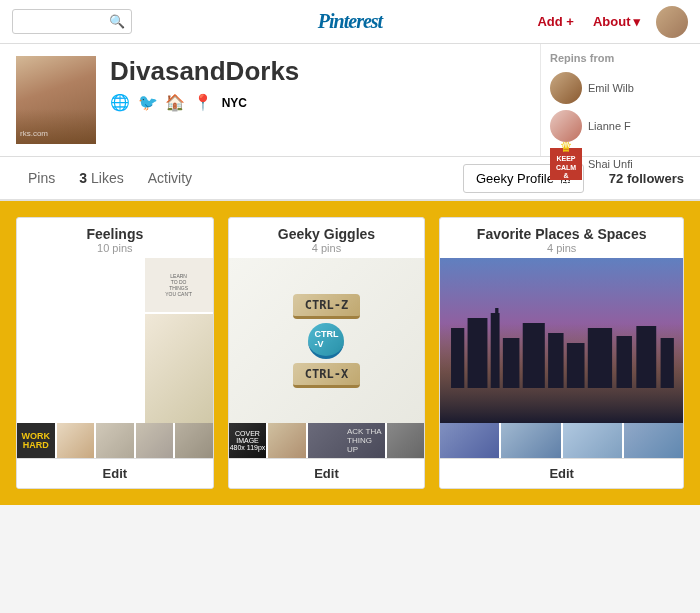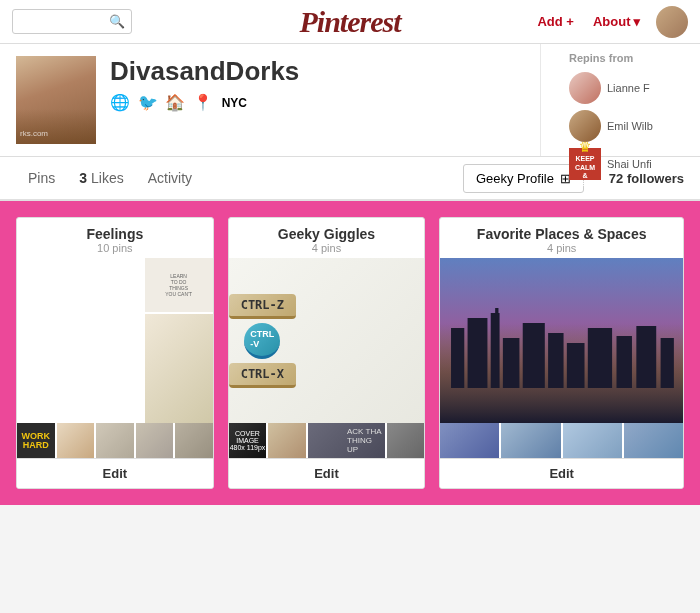--- a/index.html
+++ b/index.html
@@ -35,22 +35,22 @@
       border: none;
       cursor: pointer;
       color: #999;
       font-size: 13px;
     }
     .logo {
       position: absolute;
       left: 50%;
       transform: translateX(-50%);
       font-family: Georgia, serif;
-      font-size: 30px;
-      color: #7f1d1d;
+      font-size: 20px;
+      color: #0369a1;
       font-style: italic;
       font-weight: bold;
       letter-spacing: -1px;
     }
     .header-right {
       margin-left: auto;
       display: flex;
       align-items: center;
       gap: 16px;
     }
@@ -139,21 +139,21 @@
 
     
     .repins-panel {
       position: absolute;
       right: 0;
       top: 0;
       width: 160px;
       height: 100%;
       background: #fff;
       border-left: 1px solid #e8e8e8;
-      padding: 8px 28px;
+      padding: 8px 9px;
     }
     .repins-title {
       font-size: 11px;
       color: #999;
       font-weight: bold;
       margin-bottom: 8px;
       text-transform: none;
     }
     .repin-item {
       display: flex;
@@ -216,21 +216,21 @@
     }
     .followers-count {
       margin-left: 25px;
       font-size: 13px;
       color: #555;
     }
     .followers-count span { font-weight: bold; color: #333; }
 
     
     .boards-area {
-      background: #ec4899;
+      background: #eab308;
       padding: 16px;
       display: flex;
       gap: 14px;
     }
     .board-card {
       background: #fff;
       border: 1px solid #ddd;
       border-radius: 3px;
       width: 210px;
       overflow: hidden;
@@ -316,20 +316,21 @@
     .board-bottom-cell-5 { background: linear-gradient(135deg, #b8b0a0, #989080); }
 
     
     .board-2-main {
       position: absolute;
       top: 0; left: 0; right: 0;
       height: 165px;
       background: linear-gradient(135deg, #f5f5f0 0%, #e8e8e0 100%);
       display: flex;
       align-items: center;
+      justify-content: center;
       overflow: hidden;
     }
     .ctrl-keys {
       display: flex;
       flex-direction: column;
       align-items: center;
       gap: 4px;
     }
     .ctrl-key {
       background: linear-gradient(135deg, #d8c8a0, #c0a870);
@@ -478,26 +479,26 @@
       <span class="social-icon">🐦</span>
       <span class="social-icon">🏠</span>
       <span class="social-icon">📍</span>
       <span class="location">NYC</span>
     </div>
   </div>
 
   <div class="repins-panel">
     <div class="repins-title">Repins from</div>
     <div class="repin-item">
+      <div class="repin-avatar repin-avatar-1"></div>
+      <span class="repin-name">Emil Wilb</span>
+    </div>
+    <div class="repin-item">
       <div class="repin-avatar repin-avatar-2"></div>
       <span class="repin-name">Lianne F</span>
-    </div>
-    <div class="repin-item">
-      <div class="repin-avatar repin-avatar-1"></div>
-      <span class="repin-name">Emil Wilb</span>
     </div>
     <div class="repin-item">
       <div class="repin-avatar repin-avatar-3">
         <div class="keep-calm-img">
           <div class="crown">♛</div>
           <div class="kc-text">KEEP<br>CALM<br>&amp;<br>KEEP</div>
         </div>
       </div>
       <span class="repin-name">Shai Unfi</span>
     </div>

